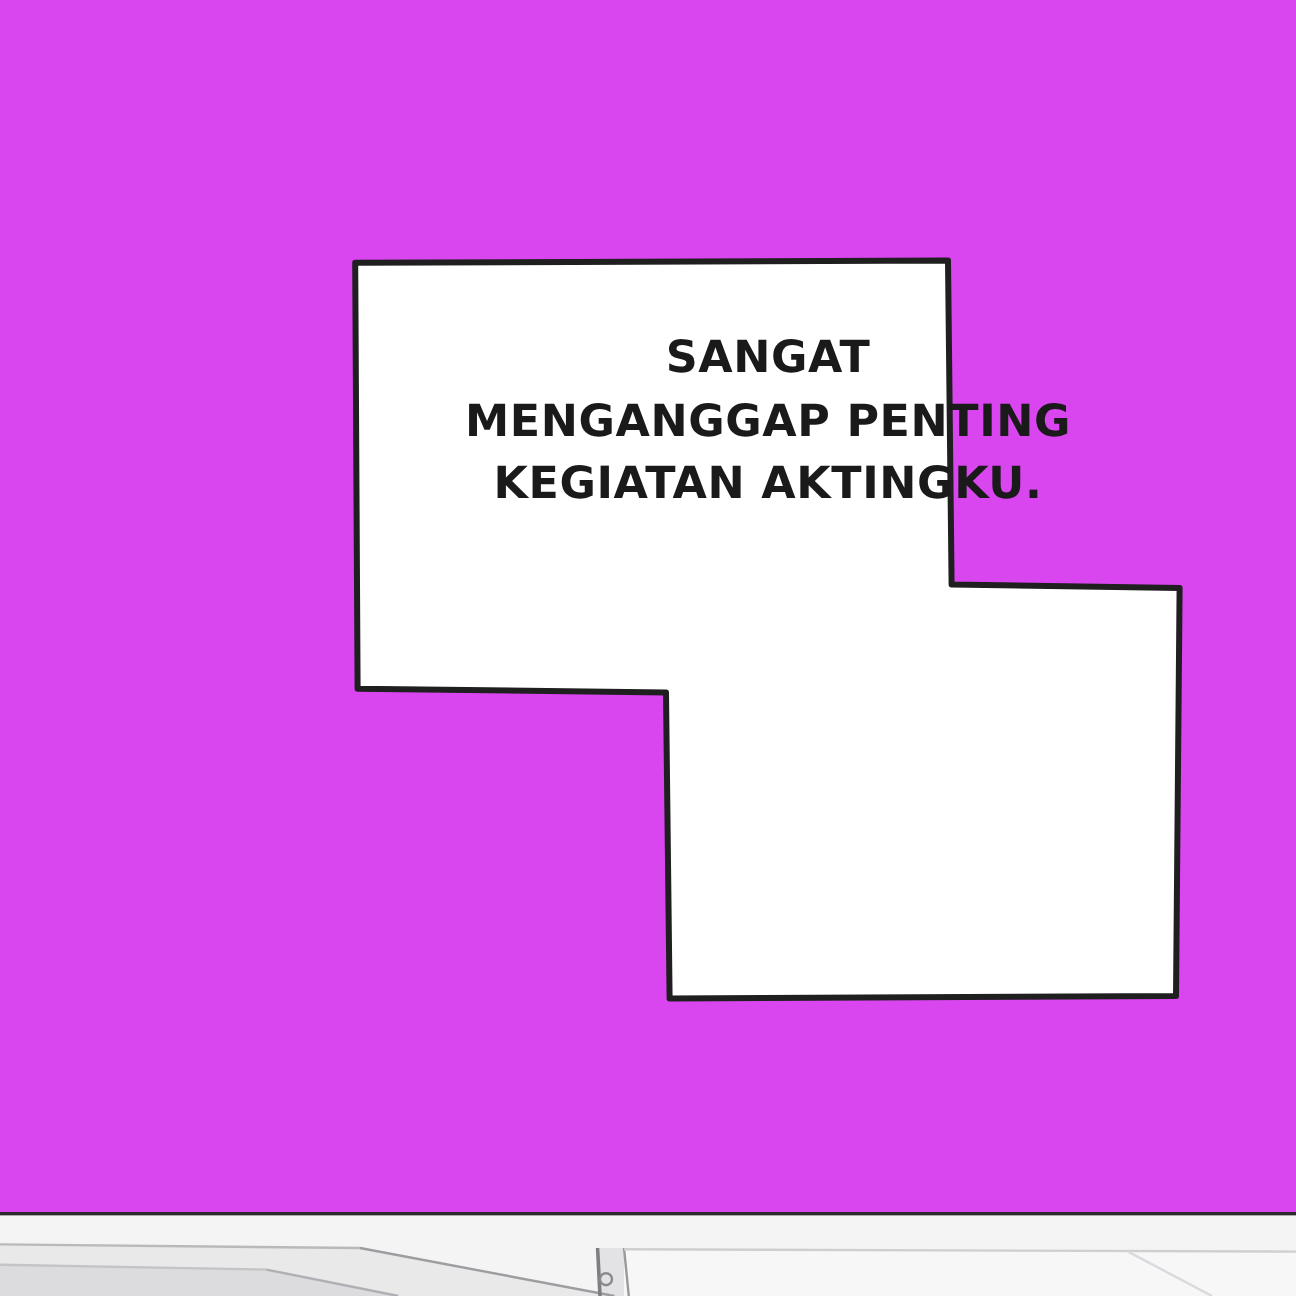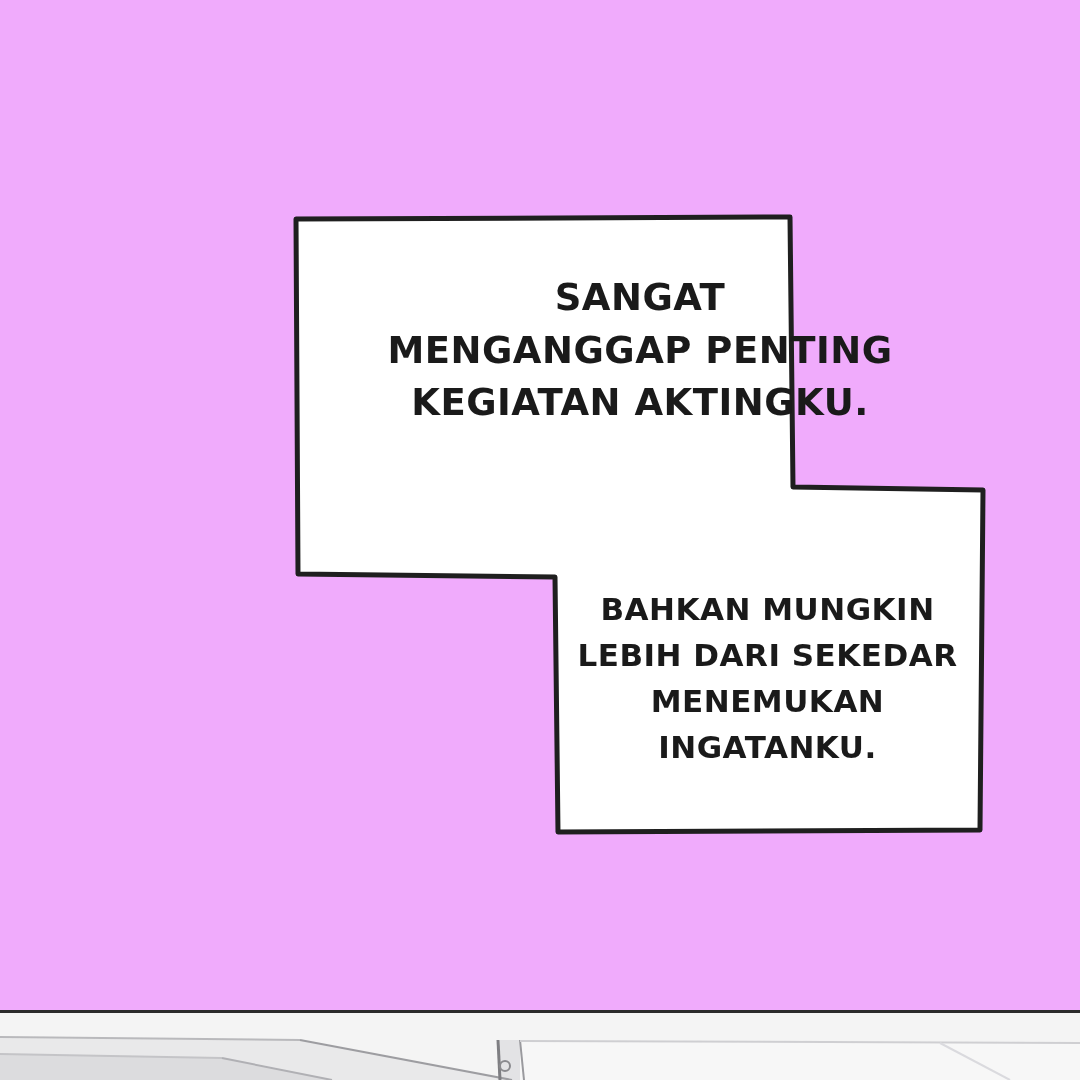--- a/index.html
+++ b/index.html
@@ -11,21 +11,21 @@
     width: 1080px;
     height: 1080px;
     position: relative;
     overflow: hidden;
     font-family: "DejaVu Sans", sans-serif;
   }
 
   .page {
     position: absolute;
     inset: 0;
-    background: #f0abfc;
+    background: #d946ef;
   }
 
   
   .balloon-wrap {
     position: absolute;
     left: 290px;
     top: 210px;
     width: 700px;
     height: 625px;
   }
@@ -97,23 +97,20 @@
   <div class="balloon-wrap">
     <svg class="balloon-svg" viewBox="0 0 700 625" preserveAspectRatio="none">
 
       <path d="M6 9 L500 7 L503 277 L693 280 L690 620 L268 622 L265 367 L8 364 Z" fill="#ffffff" stroke="#1f1f1f" stroke-width="5" stroke-linejoin="round" stroke-linecap="round"></path>
     </svg>
 
     <div class="text-block text-upper">SANGAT
 MENGANGGAP PENTING
 KEGIATAN AKTINGKU.</div>
 
-    <div class="text-block text-lower">BAHKAN MUNGKIN
-LEBIH DARI SEKEDAR
-MENEMUKAN INGATANKU.</div>
   </div>
 
   <div class="bottom-panel">
     <div class="panel-divider"></div>
     <svg class="bottom-svg" viewBox="0 0 1080 70" preserveAspectRatio="none">
       <rect x="0" y="3" width="1080" height="67" fill="#f4f4f4"></rect>
       <polygon points="0,28 300,30 510,70 0,70" fill="#e9e9ea"></polygon>
       <polygon points="0,44 220,48 330,70 0,70" fill="#dcdcde"></polygon>
       <polygon points="500,30 520,30 520,70 498,70" fill="#e3e3e5"></polygon>
       <polygon points="520,30 1080,32 1080,70 520,70" fill="#f7f7f7"></polygon>

